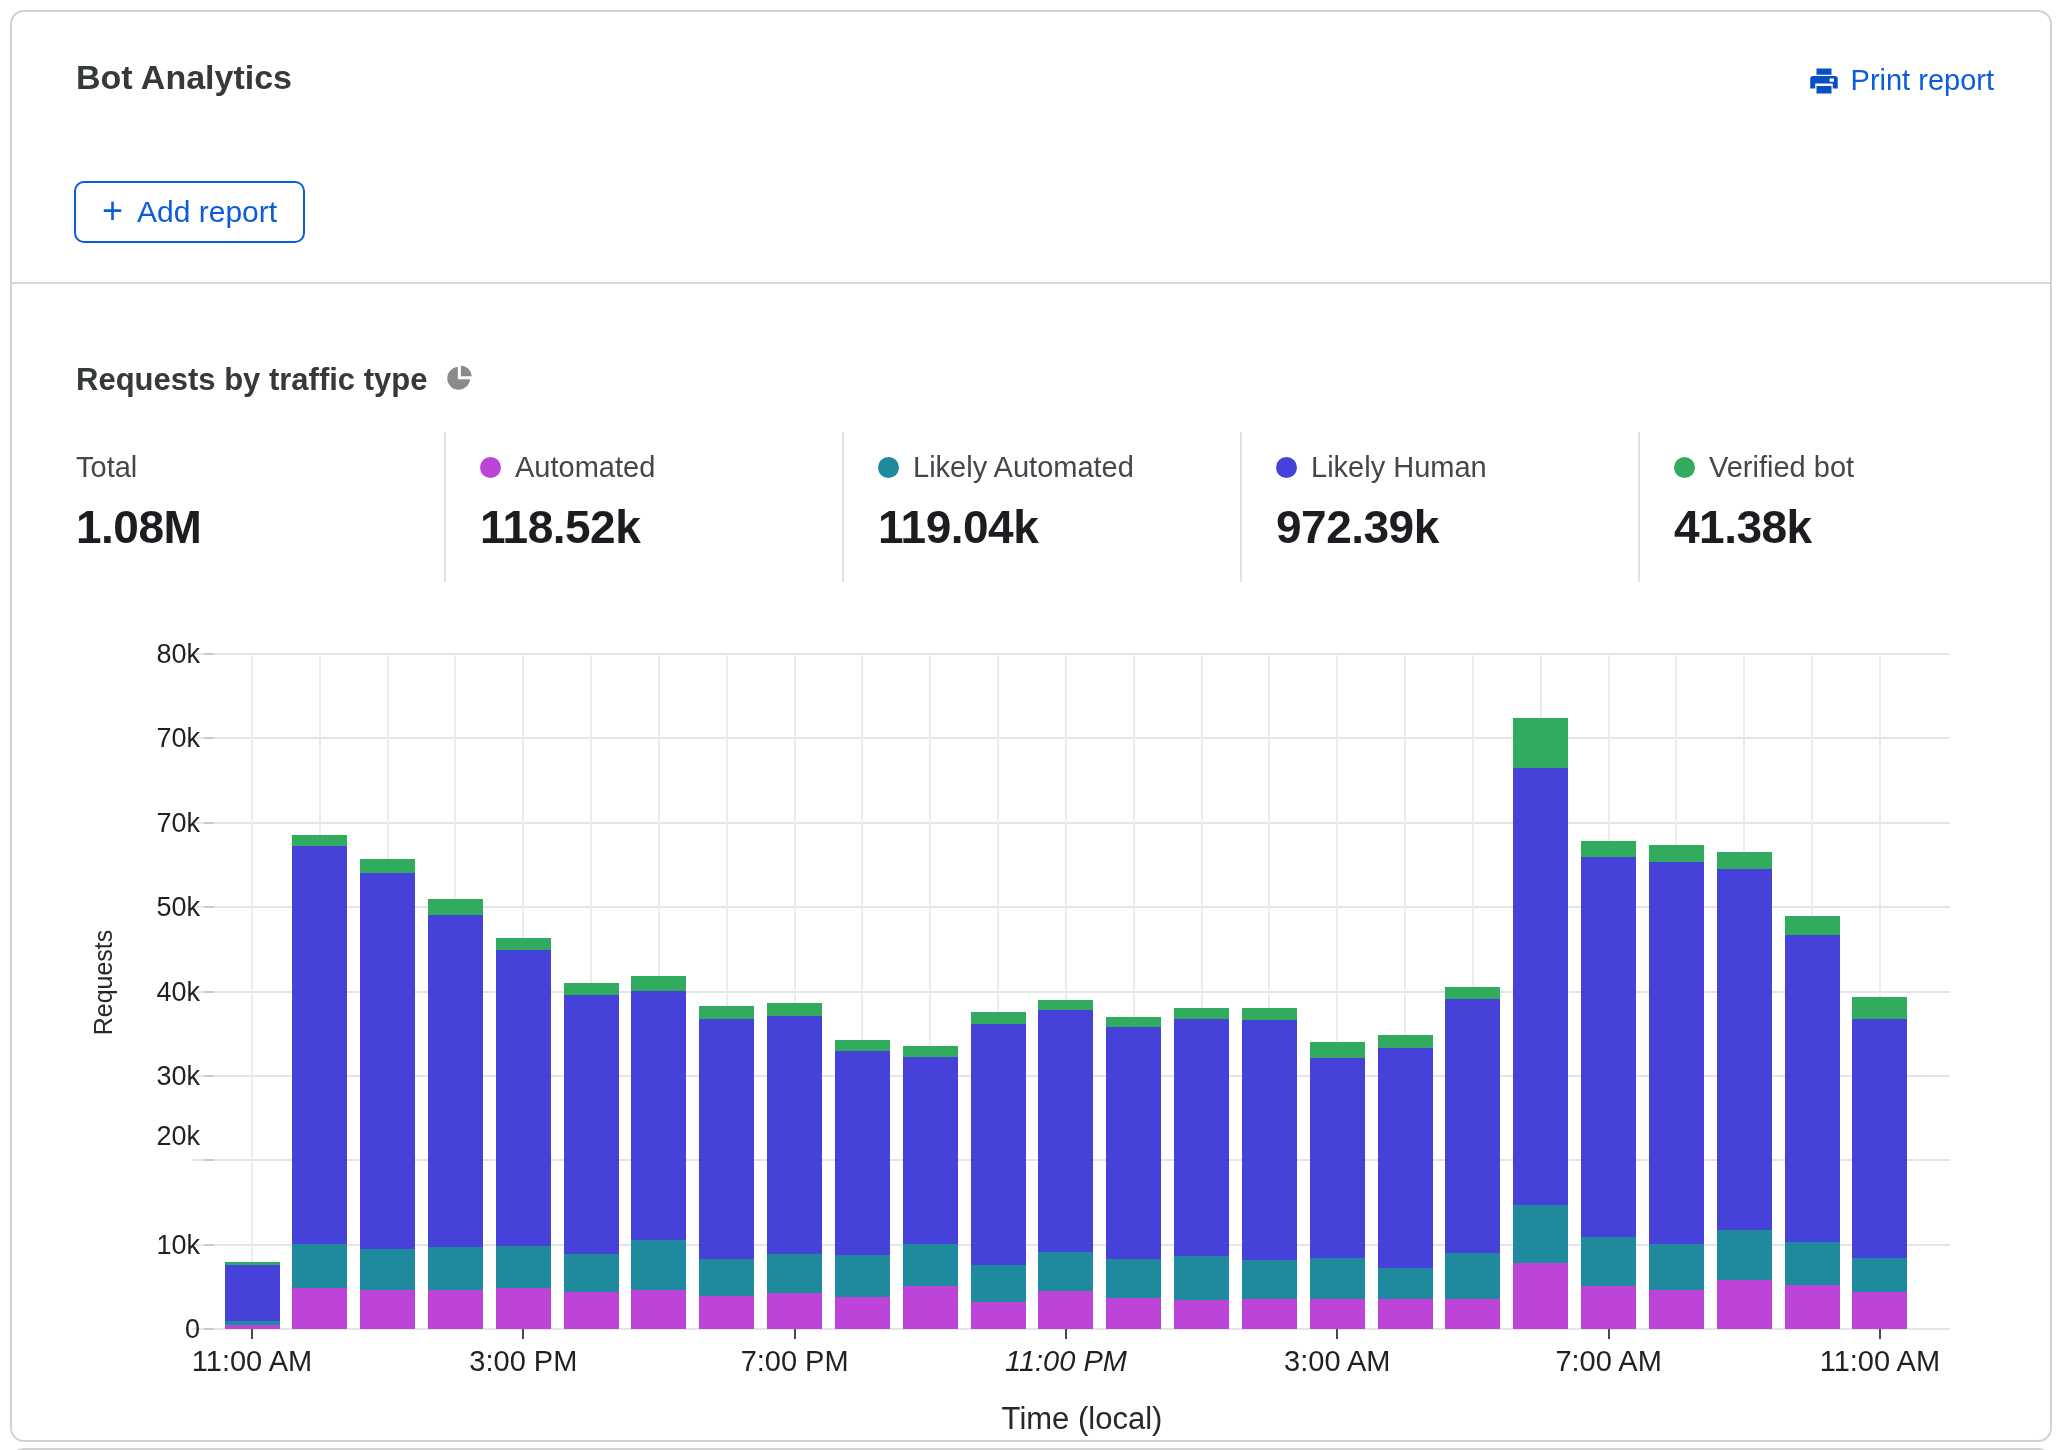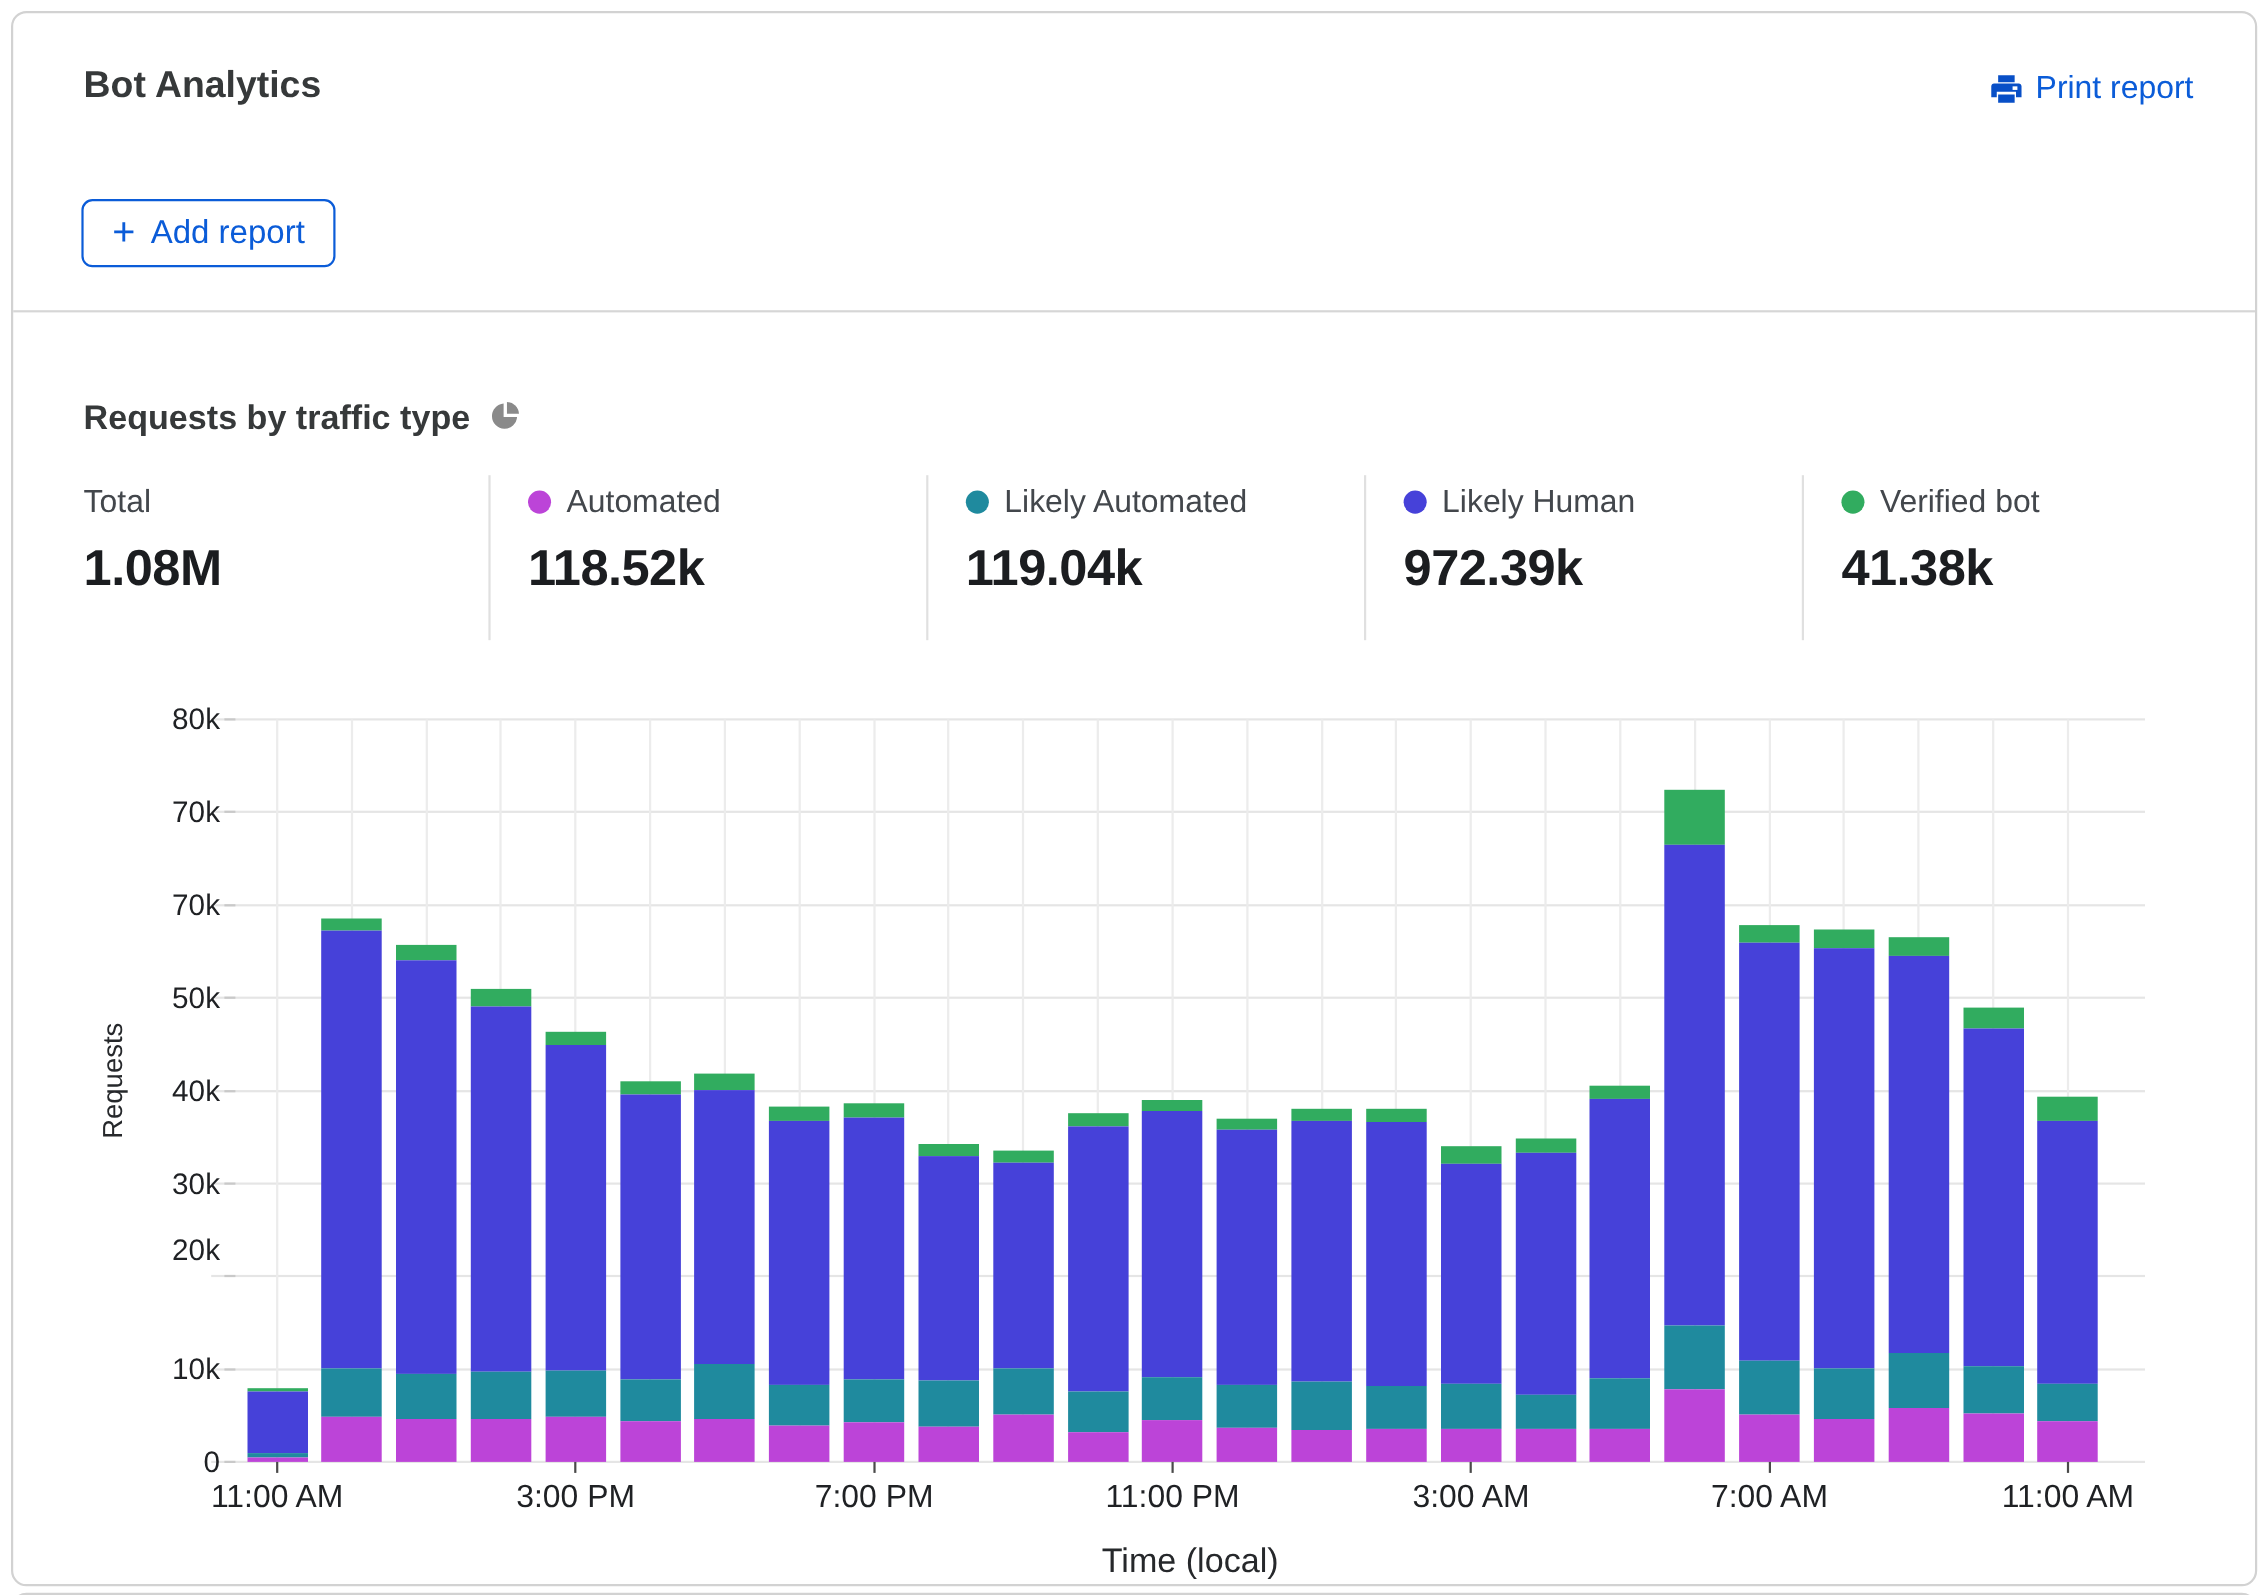--- a/index.html
+++ b/index.html
@@ -28,21 +28,21 @@
 
   
   .section-title-row { position:absolute; left:64px; top:350px; display:flex; align-items:center; gap:18px; }
   .section-title { font-size:31px; font-weight:700; color:#36393a; }
 
   
   .stats-row { position:absolute; left:64px; top:420px; display:flex; }
   .stat { width:398px; padding-top:8px; height:150px; }
   .stat + .stat { border-left:2px solid #e0e0e0; padding-left:34px; }
   .stat:first-child { width:368px; }
-  .stat-label-row { display:flex; align-items:center; gap:14px; }
+  .stat-label-row { display:flex; align-items:center; gap:14px;margin-top:11px; }
   .dot { width:21px; height:21px; border-radius:50%; flex:0 0 auto; }
   .stat-label { font-size:29px; color:#43474c; }
   .stat-value { margin-top:16px; font-size:46px; font-weight:600; color:#1b1d20; letter-spacing:-0.5px; }
 
   
   #plot { position:absolute; left:202px; top:642px; width:1736px; height:675px; }
   .grid-h { position:absolute; left:-22px; width:1758px; height:2px; background:#e5e5e5; }
   .grid-v { position:absolute; top:0; width:2px; height:675px; background:#ececec; }
   .y-label { position:absolute; left:-100px; width:86px; height:32px; line-height:32px;
     text-align:right; font-size:27px; color:#1f2124; }
@@ -337,21 +337,21 @@
         <div class="seg" style="height: 239.625px; background: rgb(70, 65, 217);"></div>
         <div class="seg" style="height: 21.9375px; background: rgb(49, 172, 95);"></div>
       </div>
       <div class="x-tick" style="left: 37px;"></div>
       <div class="x-label" style="left: -72px;">11:00 AM</div>
       <div class="x-tick" style="left: 308.32px;"></div>
       <div class="x-label" style="left: 199.32px;">3:00 PM</div>
       <div class="x-tick" style="left: 579.64px;"></div>
       <div class="x-label" style="left: 470.64px;">7:00 PM</div>
       <div class="x-tick" style="left: 850.96px;"></div>
-      <div class="x-label" style="left: 741.96px;">11:00 PM</div>
+      <div class="x-label" style="left: 741.96px; font-style: italic;">11:00 PM</div>
       <div class="x-tick" style="left: 1122.28px;"></div>
       <div class="x-label" style="left: 1013.28px;">3:00 AM</div>
       <div class="x-tick" style="left: 1393.6px;"></div>
       <div class="x-label" style="left: 1284.6px;">7:00 AM</div>
       <div class="x-tick" style="left: 1664.92px;"></div>
       <div class="x-label" style="left: 1555.92px;">11:00 AM</div>
     </div>
   <div class="axis-y-title">Requests</div>
 
 </div>

